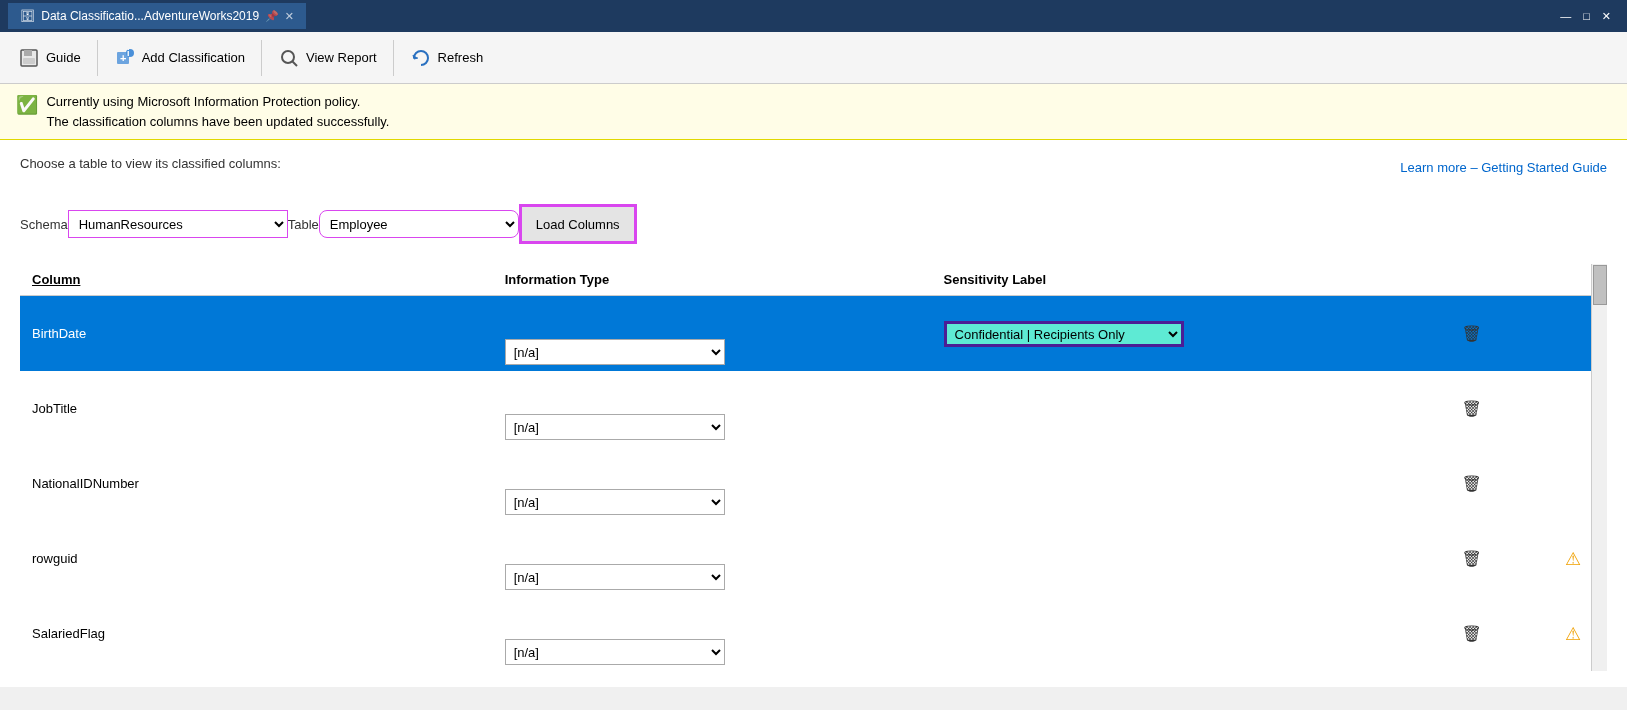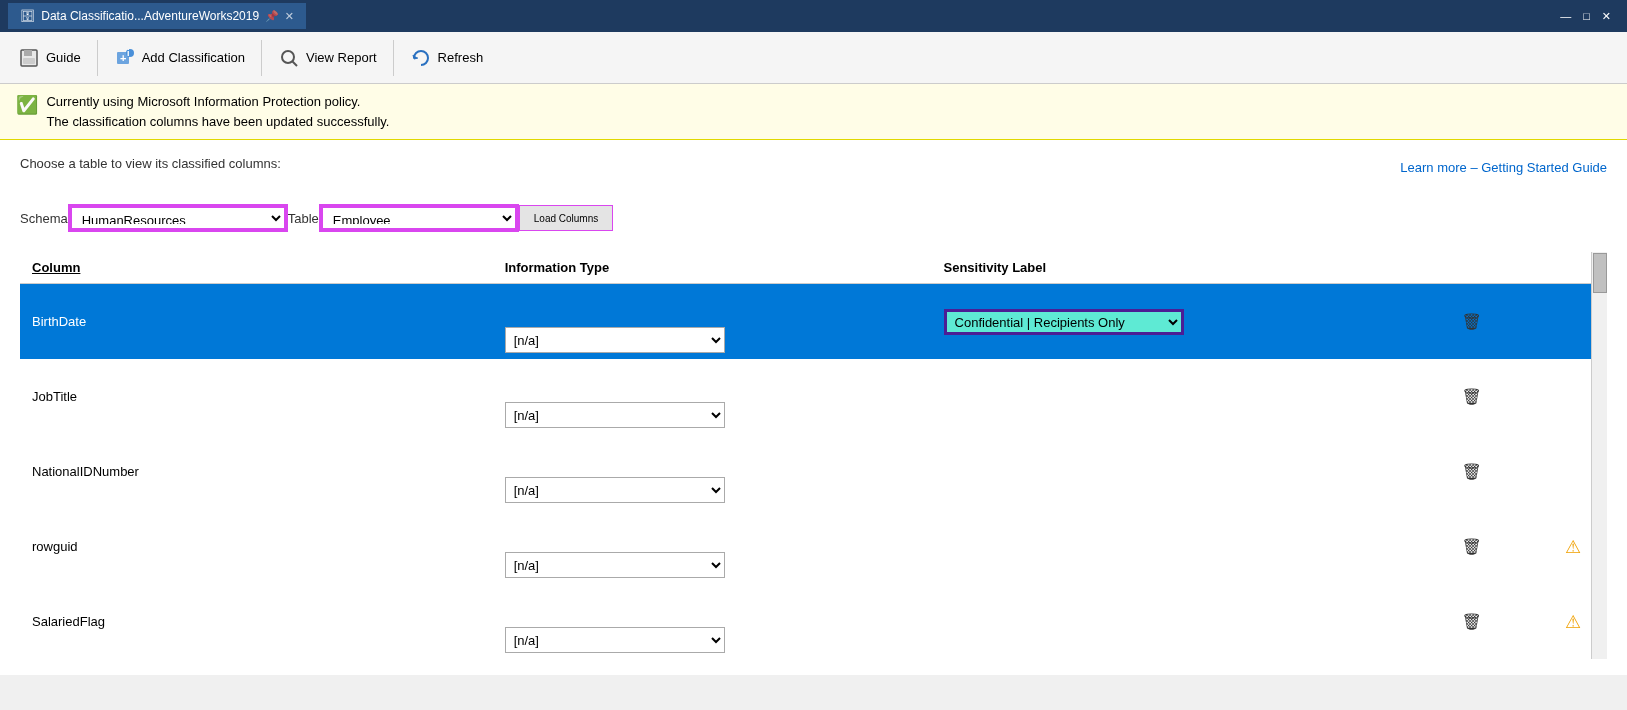--- a/index.html
+++ b/index.html
@@ -128,37 +128,37 @@
       margin-bottom: 8px;
     }
     .learn-more-link {
       color: #0066cc;
       font-size: 13px;
       text-decoration: none;
       cursor: pointer;
     }
 
     select.dropdown {
-      border: 4px solid #d946ef;
+      border: 1px solid #d946ef;
       background: #fff;
       padding: 4px 6px;
       font-size: 13px;
       height: 28px;
       cursor: pointer;
       appearance: auto;
     }
     select.schema-select { width: 220px; }
-    select.table-select { width: 200px; }
+    select.table-select { width: 200px; border-radius: 8px; }
 
     .load-btn {
       background: #e4e4e4;
-      border: 1px solid #d946ef;
+      border: 3px solid #d946ef;
       padding: 4px 14px;
-      font-size: 10px;
-      height: 26px;
+      font-size: 13px;
+      height: 40px;
       cursor: pointer;
     }
 
     
     .data-table {
       width: 100%;
       border-collapse: collapse;
     }
     .data-table th {
       text-align: left;

